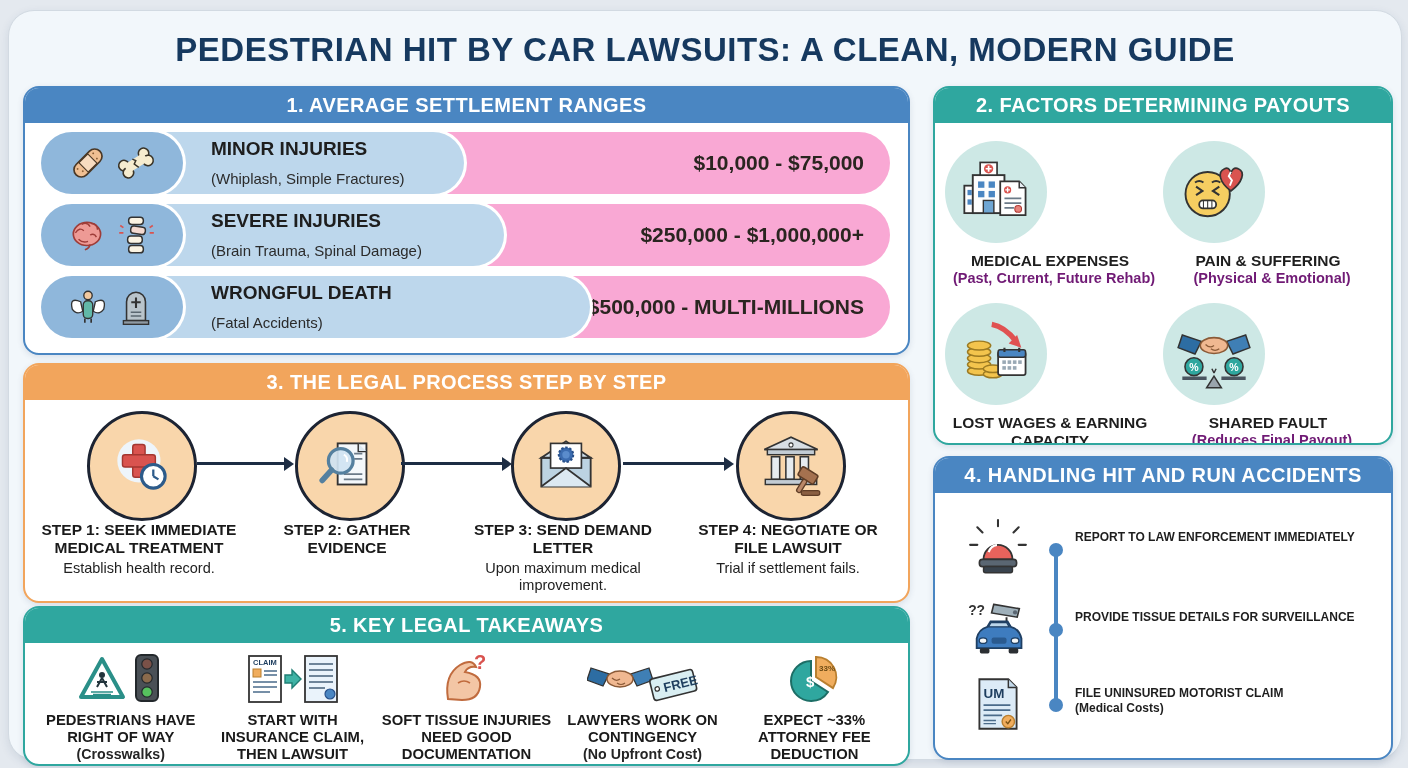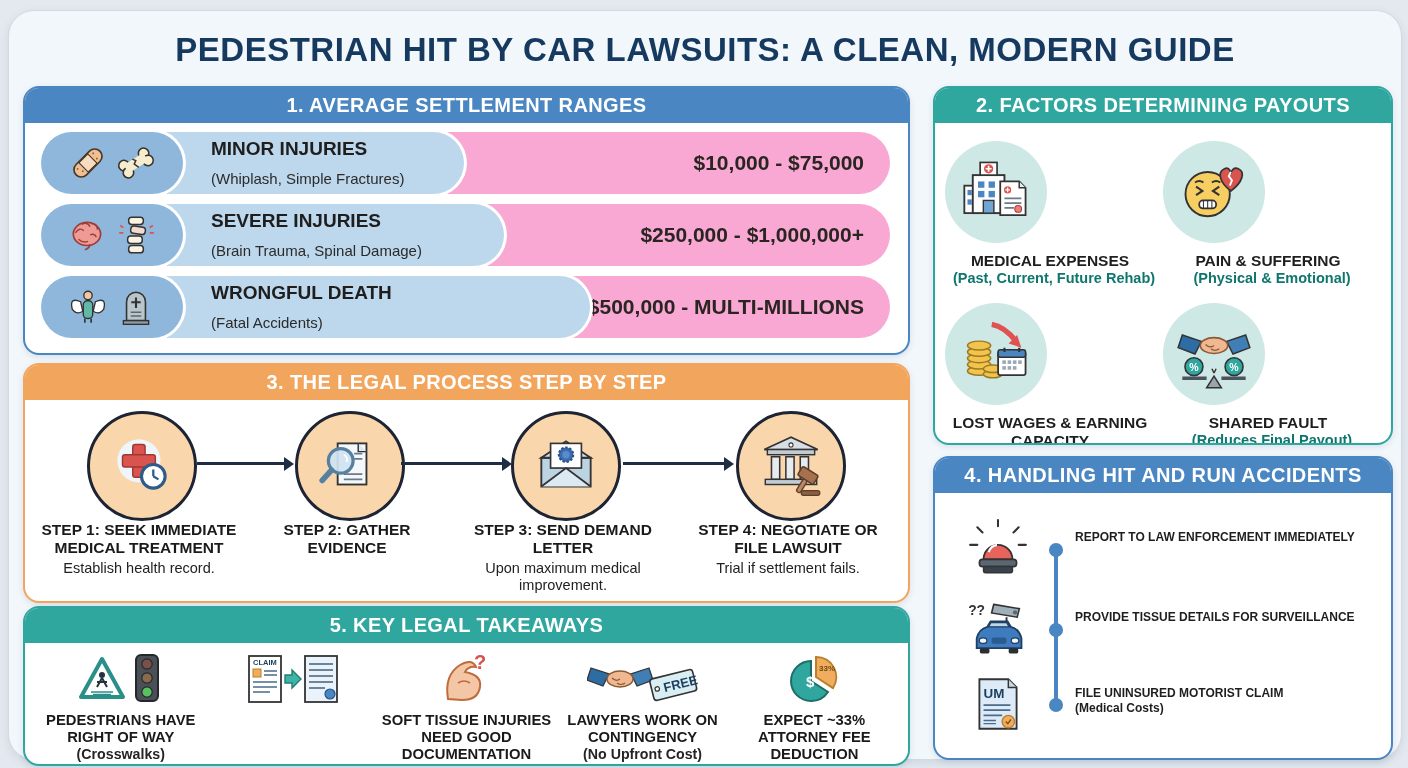--- a/index.html
+++ b/index.html
@@ -55,21 +55,21 @@
   .row-sub{font-size:15px;font-weight:500;color:#2b2b2b;margin-top:10px;}
 
   
   .fgrid{display:grid;grid-template-columns:1fr 1fr;padding:8px 10px 0 10px;}
   .fcell{display:flex;flex-direction:column;padding-top:10px;height:152px;}
   .fcircle{
     width:102px;height:102px;border-radius:50%;background:#cde8e5;
     display:flex;align-items:center;justify-content:center;
   }
   .ftitle{margin-top:9px;font-size:15.5px;font-weight:700;color:#1e1e1e;text-align:center;line-height:1.15;max-width:210px;}
-  .fsub{font-size:14.5px;font-weight:600;color:#0f766e;text-align:center;line-height:1.15;}
+  .fsub{font-size:14.5px;font-weight:600;color:#701a75;text-align:center;line-height:1.15;}
 
   
   .pcircle{
     position:absolute;width:104px;height:104px;border-radius:50%;
     background:#f9d6ab;border:3px solid #1d2433;
     display:flex;align-items:center;justify-content:center;
   }
   .parrow{position:absolute;height:3px;background:#1d2d44;top:97px;}
   .parrow:after{
     content:"";position:absolute;right:-9px;top:-5.5px;
@@ -450,20 +450,21 @@
             <rect x="6" y="4" width="32" height="46" fill="#fff" stroke="#333" stroke-width="1.8"></rect>
             <text x="10" y="13" font-size="7.5" font-weight="bold" fill="#1d3d5e">CLAIM</text>
             <rect x="10" y="17" width="8" height="8" fill="#f0ad5e" stroke="#b97f2f" stroke-width="1"></rect>
             <path d="M21 19 h13 M21 23 h13 M10 30 h24 M10 35 h24 M10 40 h17" stroke="#4a6b8a" stroke-width="1.5"></path>
             <polygon points="42,23 49,23 49,18 58,27 49,36 49,31 42,31" fill="#3fb3a5" stroke="#1f7f74" stroke-width="1.4"></polygon>
             <rect x="62" y="4" width="32" height="46" fill="#eaf3fb" stroke="#333" stroke-width="1.8"></rect>
             <path d="M66 12 h24 M66 18 h24 M66 24 h24 M66 30 h24 M66 36 h16" stroke="#46607a" stroke-width="1.5"></path>
             <circle cx="87" cy="42" r="5" fill="#4a86c2" stroke="#28508a" stroke-width="1.2"></circle>
           </svg>
         </div>
+        <div class="tk-label">START WITH INSURANCE CLAIM, THEN LAWSUIT</div>
         <div class="tk-sub"></div>
       </div>
 
       <div class="tk-col" style="flex:0 0 20%;">
         <div class="tk-icons">
           <svg width="56" height="56" viewBox="0 0 56 56">
             <path d="M10 48 Q6 24 22 14 Q34 7 38 16 Q30 15 27 21 Q44 24 42 36 Q40 49 24 49 Z" fill="#f3c6a5" stroke="#c06b3e" stroke-width="2"></path>
             <path d="M20 32 q6 -4 12 0" fill="none" stroke="#c06b3e" stroke-width="1.6"></path>
             <text x="36" y="18" font-size="20" font-weight="bold" fill="#d9534f">?</text>
           </svg>

